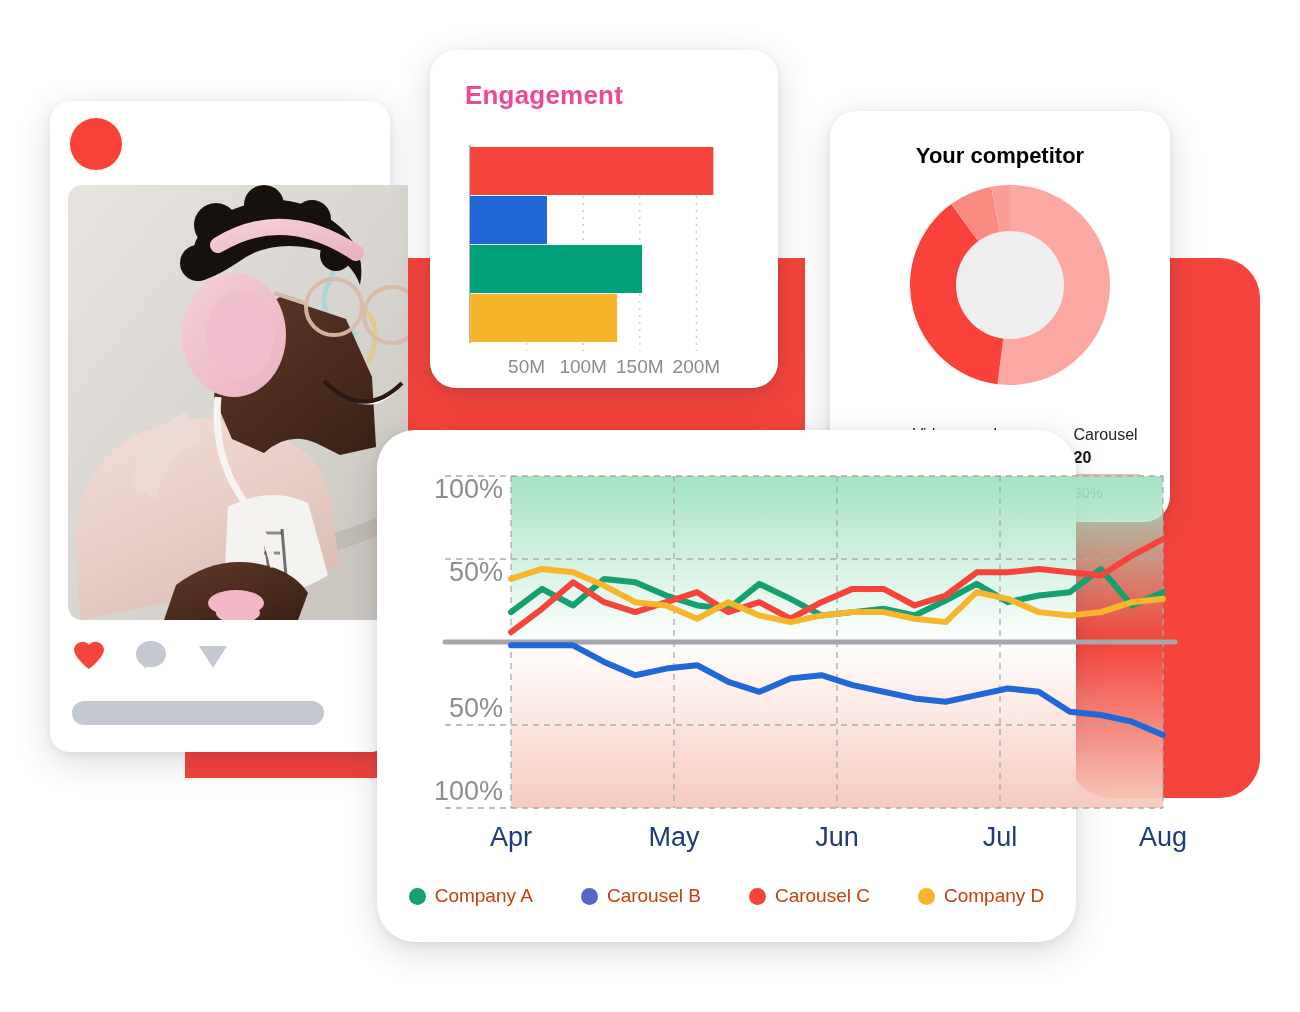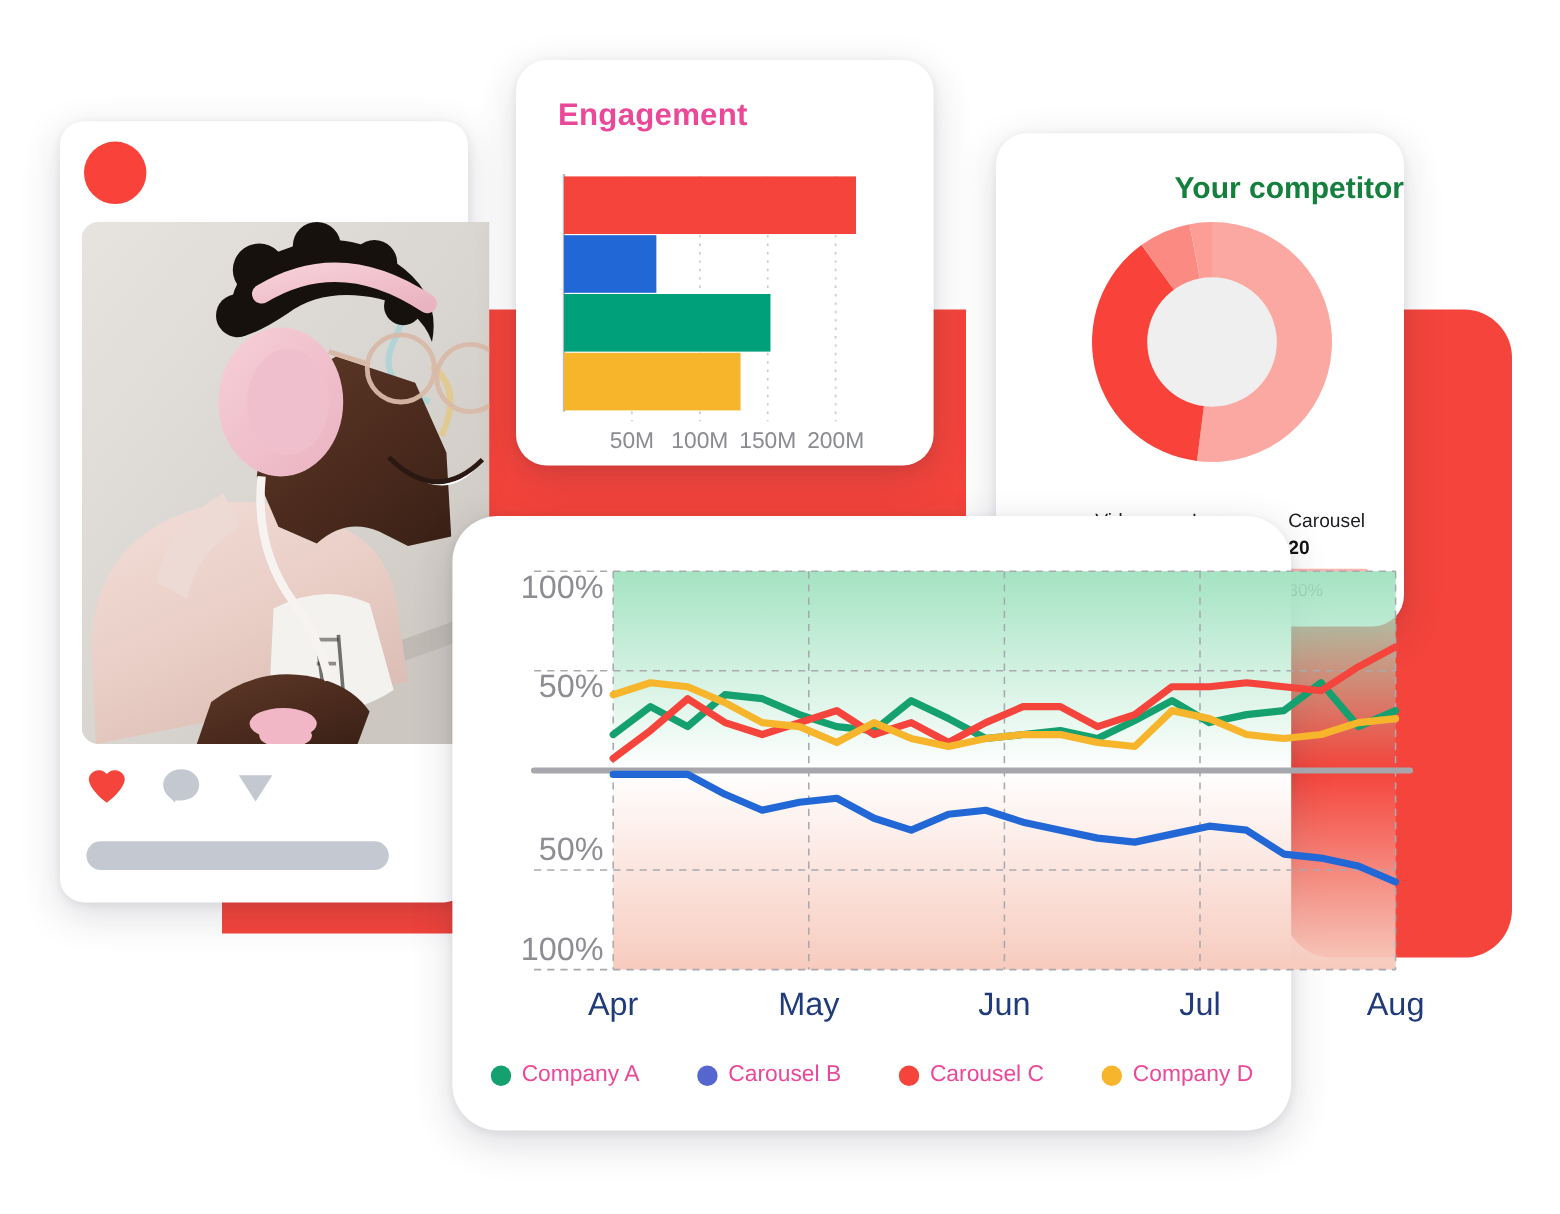--- a/index.html
+++ b/index.html
@@ -57,22 +57,22 @@
   #engagement-card { left: 430px; top: 50px; width: 348px; height: 338px; border-radius: 26px; }
   #engagement-title {
     position: absolute; left: 35px; top: 30px;
     font-size: 26px; font-weight: bold; color: #ec4899; letter-spacing: .2px;
   }
   #bar-plot { position: absolute; left: 34px; top: 95px; width: 280px; height: 245px; }
 
   
   #competitor-card { left: 830px; top: 111px; width: 340px; height: 411px; border-radius: 26px; }
   #competitor-title {
-    position: absolute; top: 32px; left: 0; width: 100%; text-align: right;
-    font-size: 25px; font-weight: bold; color: #15803d;
+    position: absolute; top: 32px; left: 0; width: 100%; text-align: center;
+    font-size: 22px; font-weight: bold; color: #000000;
   }
   #donut-wrap { position: absolute; left: 80px; top: 74px; width: 200px; height: 200px; }
   #competitor-table {
     position: absolute; left: 22px; top: 312px; right: 16px;
     font-size: 13px; color: #1d1d22;
   }
   #competitor-table table { width: 100%; border-collapse: collapse; }
   #competitor-table td { padding: 0; vertical-align: middle; }
   .rowlabel { color: #54545c; font-size: 12.5px; width: 72px; }
   .type-head { font-size: 16px; color: #1d1d22; }
@@ -87,21 +87,21 @@
 
   
   #linechart-card { left: 377px; top: 430px; width: 699px; height: 512px; border-radius: 38px; }
   #line-plot { position: absolute; left: 26px; top: 38px; width: 800px; height: 400px; }
   #legend {
     position: absolute; left: 0; width: 100%; top: 455px;
     display: flex; justify-content: center; gap: 48px; align-items: center;
   }
   .legend-item { display: flex; align-items: center; gap: 9px; }
   .legend-dot { width: 17px; height: 17px; border-radius: 50%; display: block; }
-  .legend-label { font-size: 19px; color: #ec4899; }
+  .legend-label { font-size: 19px; color: #c2410c; }
 </style>
 </head>
 <body>
 
 <div class="stage">
 
   <div class="red-shape" id="red-left"></div>
   <div class="red-shape" id="red-right-notch"></div>
   <div class="red-shape" id="red-right"></div>
 

